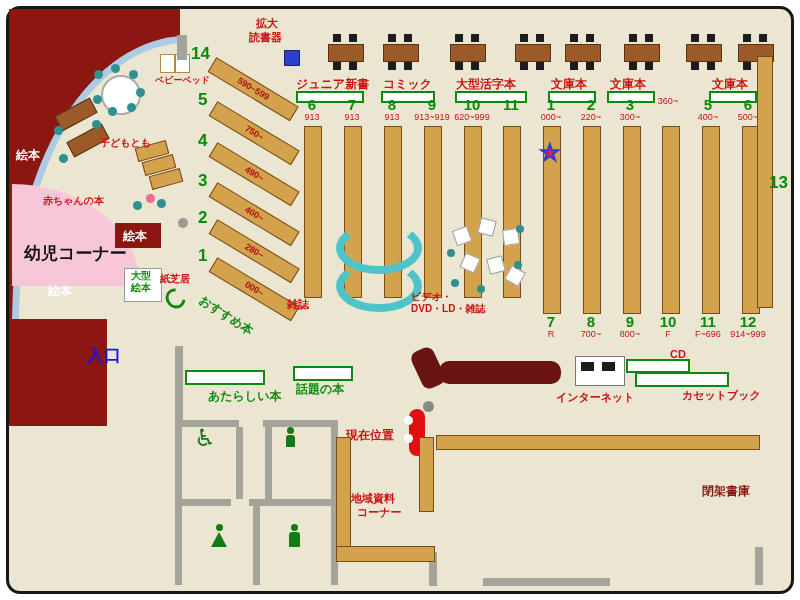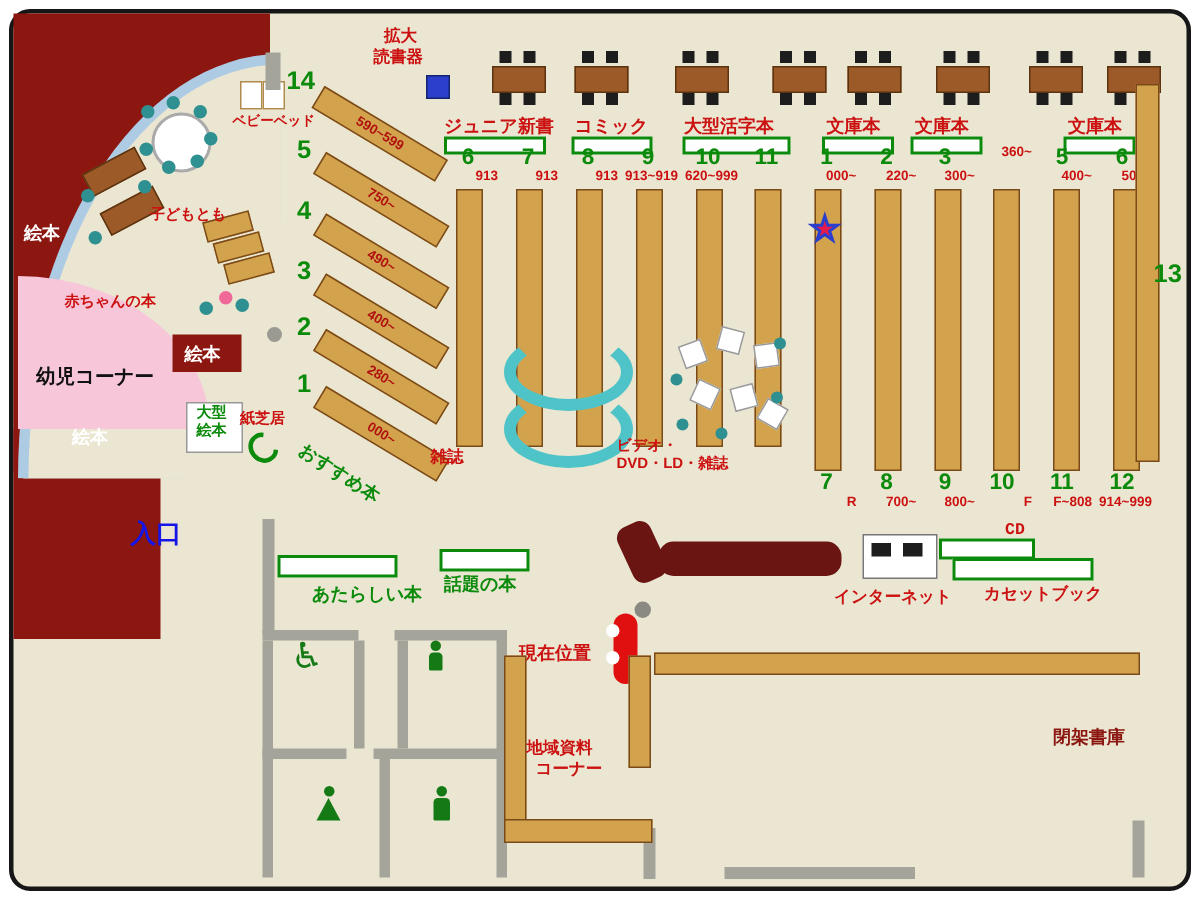--- a/index.html
+++ b/index.html
@@ -8,39 +8,39 @@
   .abs{position:absolute;}
   .frame{position:absolute;left:6px;top:6px;width:782px;height:582px;background:#EAE6D2;
          border:3px solid #161616;border-radius:14px;}
   
   .tr{color:#CC1111;font-weight:bold;}
   .tg{color:#0B8A0B;font-weight:bold;}
   .tw{color:#FFFFFF;font-weight:bold;}
   .tb{color:#1515E8;font-weight:bold;}
   .tk{color:#111111;font-weight:bold;}
   .tm{color:#8C1710;font-weight:bold;}
-  .f9{font-size:9px;}.f10{font-size:10px;}.f11{font-size:11px;font-family:Liberation Mono, monospace;}.f12{font-size:12px;}
-  .f13{font-size:13px;}.f15{font-size:17px;}
+  .f9{font-size:9px;}.f10{font-size:10px;}.f11{font-size:11px;}.f12{font-size:12px;}
+  .f13{font-size:17px;}.f15{font-size:17px;}
   
   .red{background:#8C1710;}
   .arc{background:#EAE6D2;border:7px solid #AECBE4;border-right:none;border-bottom:none;
        border-radius:100% 0 0 0;}
   .pink{background:#F7C6D9;border-radius:0 100% 0 0;}
   .dot{position:absolute;border-radius:50%;}
   .teal{background:#2E9090;}
   .vshelf{position:absolute;width:16px;background:#D2A24C;border:1px solid #7A4A1A;}
   .tanbar{position:absolute;background:#D2A24C;border:1px solid #7A4A1A;}
   .gbar{position:absolute;background:#FFF;border:2px solid #0B8A0B;}
   .wall{position:absolute;background:#A4A49A;}
   .diag{position:absolute;width:94px;height:15px;background:#D2A24C;border:1px solid #7A4A1A;
         transform:rotate(31deg);transform-origin:0 50%;font-size:9px;font-weight:bold;
         color:#B01010;line-height:15px;text-align:center;}
   .colhead{position:absolute;width:40px;text-align:center;line-height:1.05;}
   .colhead .num{font-size:15px;font-weight:bold;color:#0B8A0B;}
-  .colhead .range{font-size:9px;font-weight:bold;color:#CC1111;text-align:right;}
+  .colhead .range{font-size:9px;font-weight:normal;color:#CC1111;}
   .tablegrp{position:absolute;width:34px;height:36px;}
   .chair{position:absolute;width:8px;height:8px;background:#1d1d1d;}
   .ttop{position:absolute;left:0;top:10px;width:34px;height:16px;background:#9B5A28;border:1px solid #5C3310;}
   .booth{position:absolute;width:14px;height:14px;background:#FFF;border:1px solid #999;}
   .crack{position:absolute;width:70px;height:36px;border:8px solid #4FC4C8;border-radius:50%;
          border-top-color:transparent;}
   .brown{background:#9B5A28;border:1px solid #5C3310;}
   .whitebox{background:#FFF;border:1px solid #999;}
   .p-head{width:7px;height:7px;border-radius:50%;background:#157A15;margin:0 auto;}
   .p-body-m{width:11px;height:15px;background:#157A15;border-radius:3px 3px 1px 1px;margin:1px auto 0;}
@@ -263,21 +263,21 @@
   <div class="colhead" style="left:610px;top:314px;">
       <div class="num">9</div>
       <div class="range">800~</div>
     </div>
   <div class="colhead" style="left:648px;top:314px;">
       <div class="num">10</div>
       <div class="range">F</div>
     </div>
   <div class="colhead" style="left:688px;top:314px;">
       <div class="num">11</div>
-      <div class="range">F~808</div>
+      <div class="range">F~696</div>
     </div>
   <div class="colhead" style="left:728px;top:314px;">
       <div class="num">12</div>
       <div class="range">914~999</div>
     </div>
 
   <div class="crack" style="left:336px;top:222px;"></div>
   <div class="crack" style="left:336px;top:260px;"></div>
   <div class="abs tr f11" style="left:287px;top:297px;">雑誌</div>
   <div class="booth" style="left:454px;top:228px;transform:rotate(-20deg);"></div>
@@ -298,21 +298,21 @@
   <div class="abs" style="left:439px;top:361px;width:122px;height:23px;background:#6B1512;border-radius:10px;"></div>
   <div class="dot" style="left:423px;top:401px;width:11px;height:11px;background:#8A8A82;"></div>
 
   <div class="abs whitebox" style="left:575px;top:356px;width:48px;height:28px;border-color:#777;"></div>
   <div class="abs" style="left:581px;top:362px;width:13px;height:9px;background:#1d1d1d;"></div>
   <div class="abs" style="left:602px;top:362px;width:13px;height:9px;background:#1d1d1d;"></div>
   <div class="abs tr f11" style="left:556px;top:390px;">インターネット</div>
   <div class="abs tr f11" style="left:670px;top:348px;">CD</div>
   <div class="gbar" style="left:626px;top:359px;width:60px;height:10px;"></div>
   <div class="gbar" style="left:635px;top:372px;width:90px;height:11px;"></div>
-  <div class="abs tr f11" style="left:656px;top:388px;">カセットブック</div>
+  <div class="abs tr f11" style="left:682px;top:388px;">カセットブック</div>
   <div class="tanbar" style="left:436px;top:435px;width:322px;height:13px;"></div>
 
   <div class="wall" style="left:175px;top:346px;width:8px;height:77px;"></div>
   <div class="gbar" style="left:185px;top:370px;width:76px;height:11px;"></div>
   <div class="abs tg f12" style="left:208px;top:388px;">あたらしい本</div>
   <div class="gbar" style="left:293px;top:366px;width:56px;height:11px;"></div>
   <div class="abs tg f12" style="left:296px;top:381px;">話題の本</div>
 
   <div class="abs tb f15" style="left:87px;top:344px;text-align:center;">入口</div>
 

